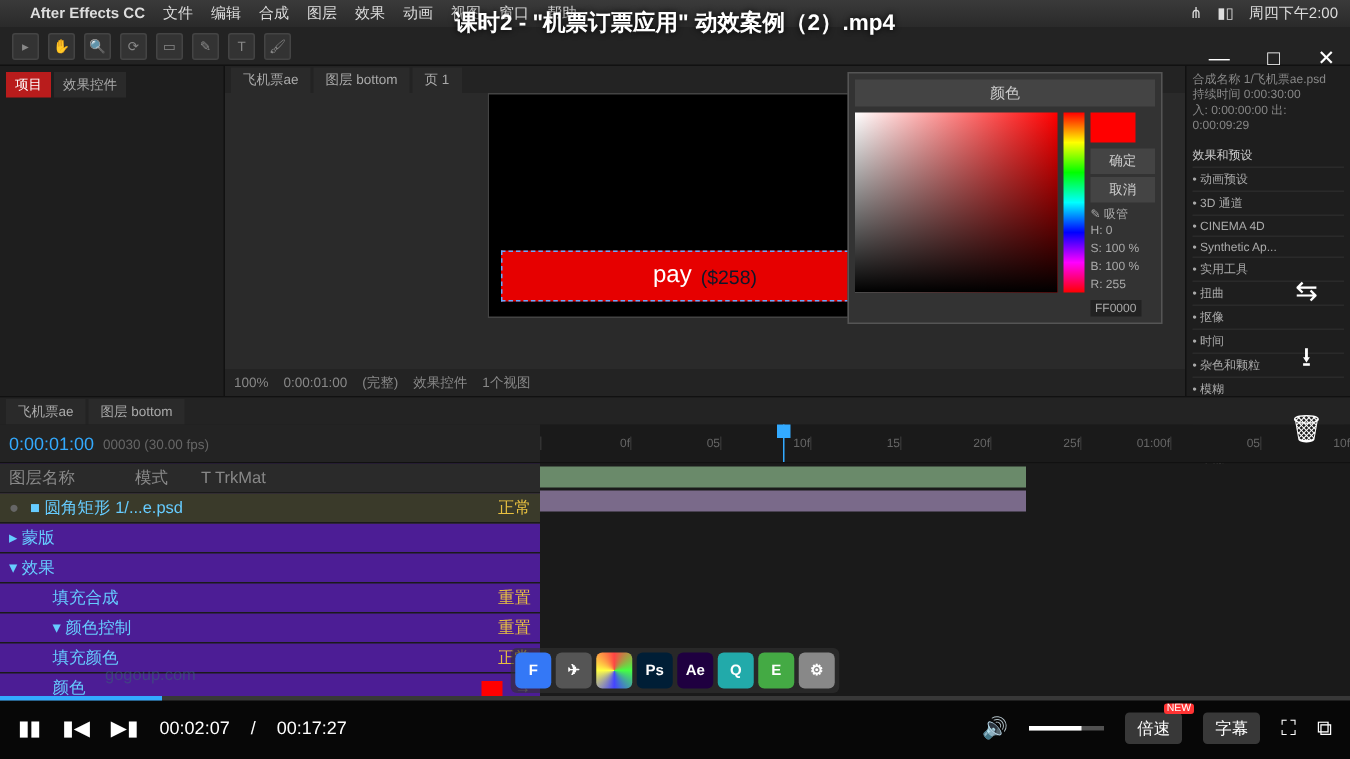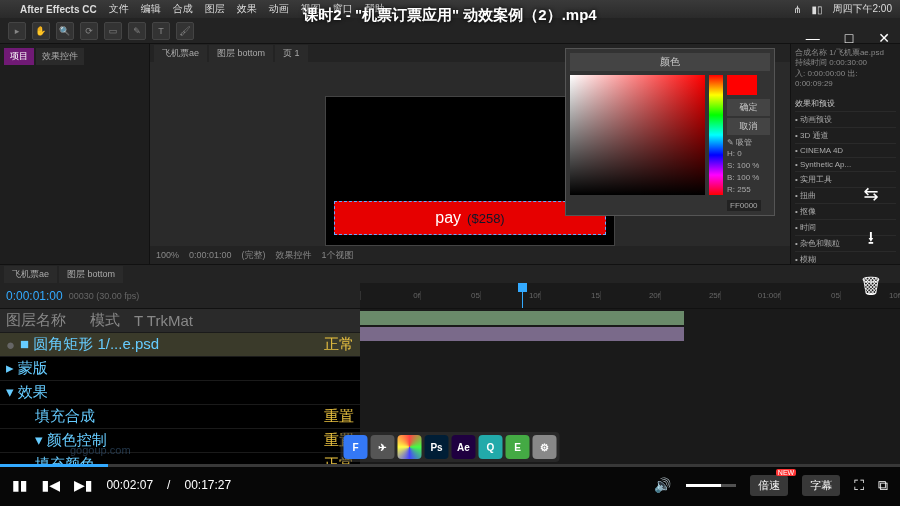--- a/index.html
+++ b/index.html
@@ -8,27 +8,27 @@
 .macbar .apple{font-size:11px}
 .macbar .right{margin-left:auto;display:flex;gap:10px;align-items:center}
 .title-overlay{position:absolute;top:6px;left:50%;transform:translateX(-50%);z-index:100;color:#fff;font-size:15px;font-weight:bold;text-shadow:0 0 4px #000}
 .window-controls{position:absolute;top:30px;right:10px;display:flex;gap:25px;z-index:100;color:#fff;font-size:14px}
 .toolbar{height:26px;background:#232323;border-bottom:1px solid #111;display:flex;align-items:center;padding:0 8px;gap:6px}
 .toolbar .tool{width:18px;height:18px;background:#333;border:1px solid #444;border-radius:2px;display:flex;align-items:center;justify-content:center;color:#888;font-size:9px}
 .main{display:flex;height:220px}
 .project-panel{width:150px;background:#1e1e1e;border-right:1px solid #111;padding:4px}
 .project-panel .tabs{display:flex;gap:2px;font-size:9px;margin-bottom:4px}
 .project-panel .tab{padding:2px 6px;background:#2a2a2a;color:#aaa}
-.project-panel .tab.active{background:#701a75;color:#fff}
+.project-panel .tab.active{background:#b91c1c;color:#fff}
 .project-panel .tree{font-size:9px;color:#aaa;padding:2px}
 .project-panel .tree-item{padding:1px 0 1px 8px}
 .viewer{flex:1;background:#1a1a1a;display:flex;flex-direction:column}
 .viewer-tabs{height:18px;display:flex;gap:2px;padding:0 4px;font-size:9px;align-items:center;background:#232323}
 .viewer-tabs .vtab{padding:2px 8px;background:#2a2a2a;color:#aaa}
-.canvas-area{flex:1;background:#2a2a2a;display:flex;align-items:flex-end;justify-content:center;position:relative}
+.canvas-area{flex:1;background:#2a2a2a;display:flex;align-items:flex-start;justify-content:center;position:relative}
 .canvas{width:290px;height:150px;background:#000;position:relative;border:1px solid #444}
 .pay-bar{position:absolute;bottom:10px;left:8px;right:8px;height:34px;background:#e60000;border:1px dashed #6af;display:flex;align-items:center;justify-content:center;color:#fff;font-size:16px}
 .pay-bar .price{color:#0f172a;font-size:13px;margin-left:6px}
 .color-picker{position:absolute;top:48px;left:565px;width:210px;background:#333;border:1px solid #555;z-index:50;padding:4px}
 .cp-title{background:#444;text-align:center;padding:2px;font-size:10px;color:#ccc;margin-bottom:4px}
 .cp-body{display:flex;gap:4px}
 .cp-grad{width:135px;height:120px;background:linear-gradient(to bottom,transparent,#000),linear-gradient(to right,#fff,#f00);position:relative}
 .cp-hue{width:14px;height:120px;background:linear-gradient(#f00,#ff0,#0f0,#0ff,#00f,#f0f,#f00)}
 .cp-right{flex:1;font-size:8px;color:#aaa}
 .cp-swatch{width:30px;height:20px;background:#f00;margin-bottom:4px}
@@ -41,21 +41,21 @@
 .timeline{background:#1e1e1e;border-top:1px solid #111;height:200px;display:flex;flex-direction:column}
 .tl-tabs{height:18px;display:flex;gap:2px;padding:0 4px;font-size:9px;align-items:center;background:#232323}
 .tl-tabs .tltab{padding:2px 8px;background:#2a2a2a;color:#aaa}
 .tl-header{display:flex;height:26px;background:#232323;border-bottom:1px solid #111}
 .tl-left-head{width:360px;display:flex;align-items:center;padding:0 6px;gap:6px;font-size:9px;color:#3af}
 .tl-ruler{flex:1;position:relative;background:#1a1a1a;display:flex;align-items:center;font-size:8px;color:#666}
 .tl-ruler .tick{flex:1;text-align:right;border-left:1px solid #333}
 .tl-ruler .playhead{position:absolute;left:30%;top:0;bottom:0;width:1px;background:#3af}
 .tl-ruler .playhead::before{content:'';position:absolute;top:0;left:-4px;width:9px;height:9px;background:#3af}
 .tl-tracks{flex:1;display:flex;overflow:hidden}
-.tl-layers{width:360px;background:#000000;font-size:15px}
+.tl-layers{width:360px;background:#4c1d95;font-size:11px}
 .tl-layer{display:flex;align-items:center;padding:2px 6px;border-bottom:1px solid #1a1a1a;gap:4px}
 .tl-layer.selected{background:#3a3a2a}
 .tl-layer .eye{width:10px;color:#666}
 .tl-layer .name{flex:1;color:#6cf}
 .tl-layer .val{color:#e8c040}
 .tl-layer.sub{}
 .tl-layer.sub2{padding-left:35px}
 .tl-graph{flex:1;background:#1a1a1a;position:relative}
 .tl-bar{position:absolute;height:14px;background:#6a8a6a;top:2px;left:0;right:40%}
 .tl-bar.b2{top:18px;background:#7a6a8a}

